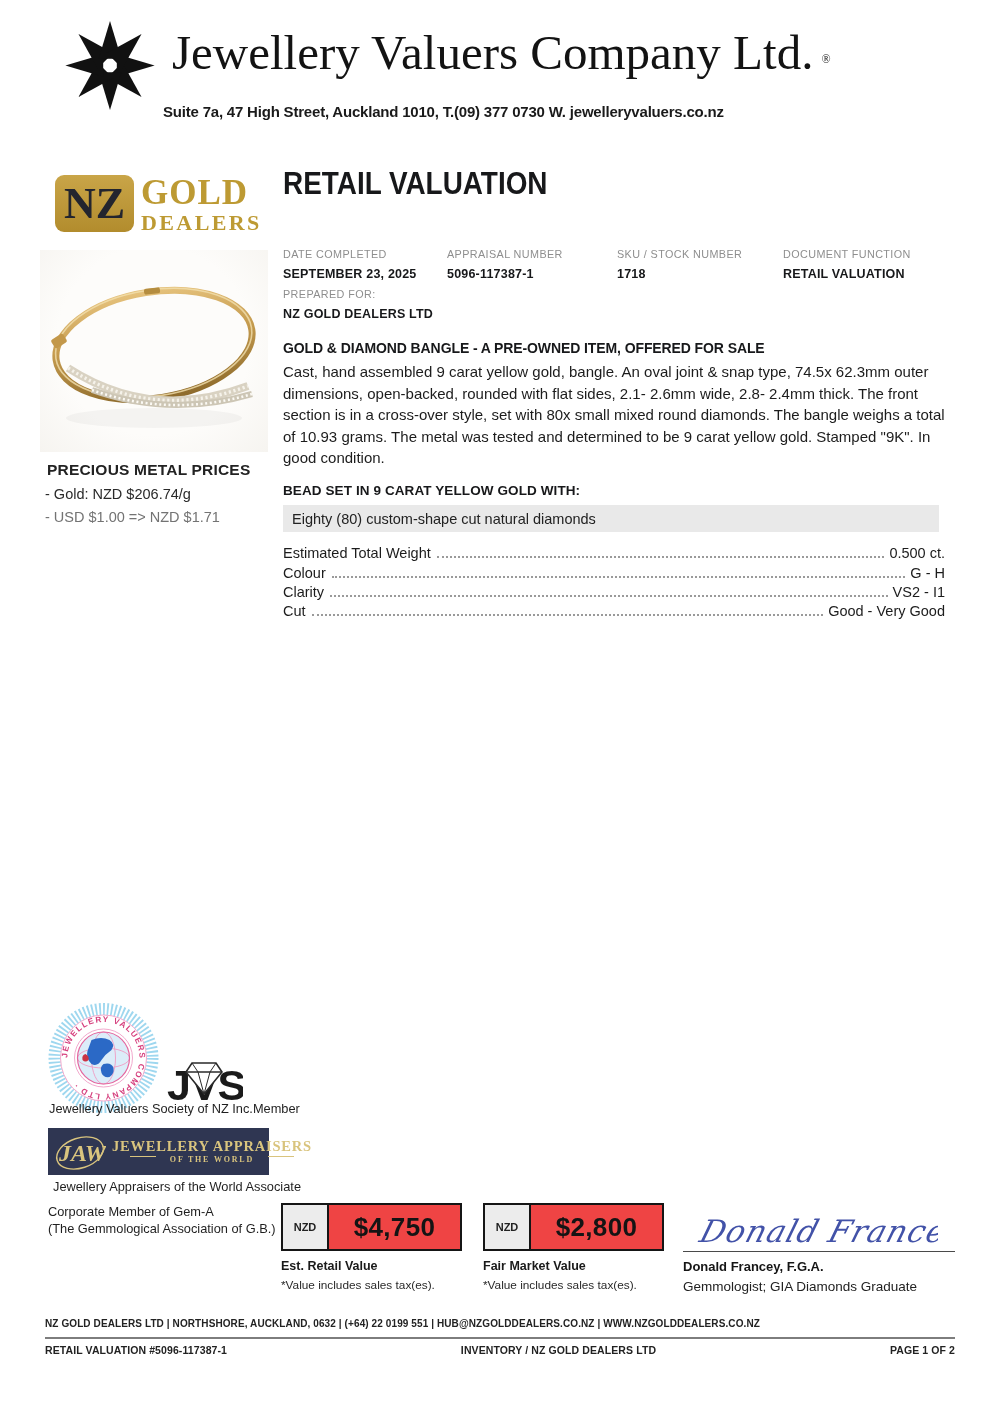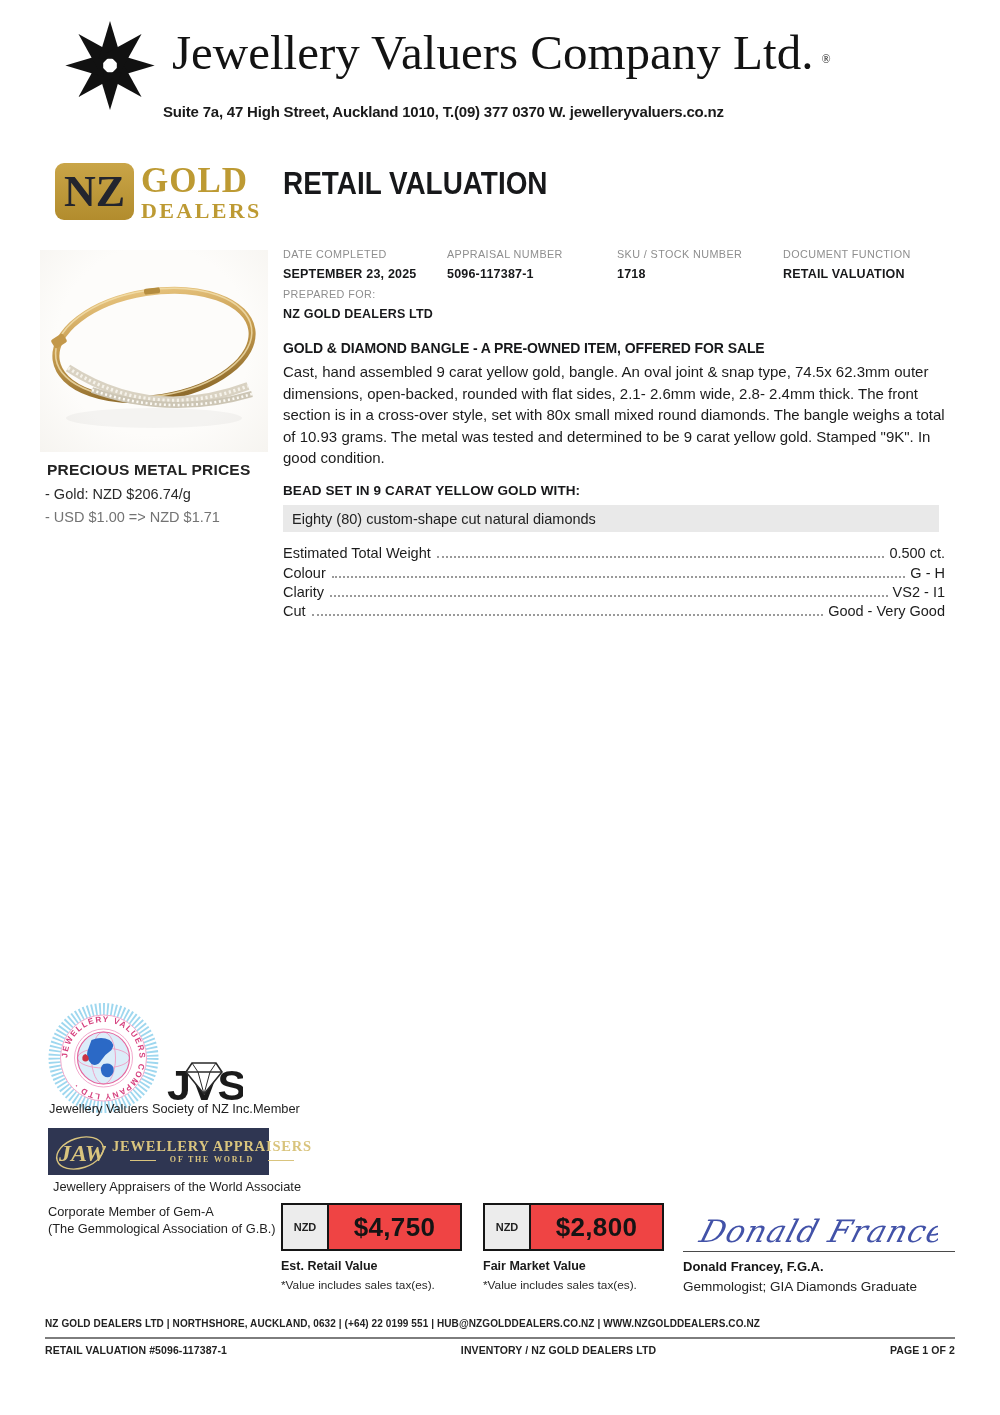--- a/index.html
+++ b/index.html
@@ -14,21 +14,21 @@
     left:172px;top:24px;font-family:"Liberation Serif", serif;
     font-size:49px;color:#131313;letter-spacing:0px;white-space:nowrap;
   }
   .reg-mark{font-size:12px;vertical-align:6px;margin-left:8px;color:#222;}
   .company-address{
     left:163px;top:103px;font-size:15px;font-weight:600;color:#1a1a1a;
     letter-spacing:-0.2px;white-space:nowrap;
   }
 
   
-  .nz-logo{left:55px;top:163px;display:flex;align-items:flex-start;gap:7px;}
+  .nz-logo{left:55px;top:175px;display:flex;align-items:flex-start;gap:7px;}
   .nz-box{
     width:79px;height:57px;border-radius:9px;
     background:linear-gradient(#c9a548,#b28c2d);
     display:flex;align-items:center;justify-content:center;
     font-family:"Liberation Serif", serif;font-weight:700;font-size:44px;color:#23252e;
   }
   .nz-right{display:flex;flex-direction:column;line-height:1;}
   .nz-gold{font-family:"Liberation Serif", serif;font-weight:700;font-size:35px;color:#bd9a33;letter-spacing:1px;}
   .nz-dealers{font-family:"Liberation Serif", serif;font-weight:700;font-size:22px;color:#bd9a33;letter-spacing:2.4px;margin-top:2px;}
 
@@ -62,21 +62,21 @@
   
   .seal{left:47px;top:1002px;}
   .jvs{left:167px;top:1060px;}
   .jvs-caption{left:49px;top:1101px;font-size:12.8px;color:#1f1f1f;}
   .jaw-box{left:48px;top:1128px;width:221px;height:47px;background:#2f3652;
     display:flex;align-items:center;gap:6px;padding-left:6px;box-sizing:border-box;}
   .jaw-script{position:relative;width:52px;height:40px;flex:0 0 auto;}
   .jaw-text-col{display:flex;flex-direction:column;align-items:center;line-height:1;}
   .jaw-line1{font-family:"Liberation Serif", serif;font-size:14.5px;font-weight:700;
     color:#d9c47e;letter-spacing:0.8px;white-space:nowrap;}
-  .jaw-line2-wrap{display:flex;align-items:center;gap:14px;margin-top:3px;width:100%;justify-content:center;}
+  .jaw-line2-wrap{display:flex;gap:14px;margin-top:3px;width:100%;justify-content:center;}
   .jaw-dash{height:1px;width:26px;background:#d9c47e;}
   .jaw-line2{font-family:"Liberation Serif", serif;font-size:8px;font-weight:700;color:#d9c47e;letter-spacing:1.8px;white-space:nowrap;}
   .jaw-caption{left:53px;top:1179px;font-size:12.8px;color:#1f1f1f;}
   .gema{left:48px;top:1203px;font-size:12.8px;color:#1f1f1f;line-height:17px;}
 
   
   .value-box{top:1203px;width:181px;height:48px;border:2px solid #151515;display:flex;box-sizing:border-box;background:#ef4444;}
   .vb1{left:281px;} .vb2{left:483px;}
   .vb-cur{width:44px;background:#ececec;border-right:2px solid #151515;
     display:flex;align-items:center;justify-content:center;font-size:11px;font-weight:700;color:#222;}
@@ -109,21 +109,21 @@
       <polygon points="50.0,96.0 61.7,57.0 38.3,57.0"></polygon>
       <polygon points="17.5,82.5 53.2,62.8 37.2,46.8"></polygon>
       <polygon points="4.0,50.0 43.0,61.7 43.0,38.3"></polygon>
       <polygon points="17.5,17.5 37.2,53.2 53.2,37.2"></polygon>
       <polygon points="50.0,4.0 38.3,43.0 61.7,43.0"></polygon>
       <polygon points="82.5,17.5 46.8,37.2 62.8,53.2"></polygon>
     </g>
   </svg>
 </div>
 <div class="abs company-name"><span>Jewellery Valuers Company Ltd.</span><span class="reg-mark">®</span></div>
-<div class="abs company-address">Suite 7a, 47 High Street, Auckland 1010, T.(09) 377 0370  W. jewelleryvaluers.co.nz</div>
+<div class="abs company-address">Suite 7a, 47 High Street, Auckland 1010, T.(09) 377 0730  W. jewelleryvaluers.co.nz</div>
 
 <div class="abs nz-logo">
   <div class="nz-box">NZ</div>
   <div class="nz-right">
     <div class="nz-gold">GOLD</div>
     <div class="nz-dealers">DEALERS</div>
   </div>
 </div>
 
 <div class="abs doc-title">RETAIL VALUATION</div>

